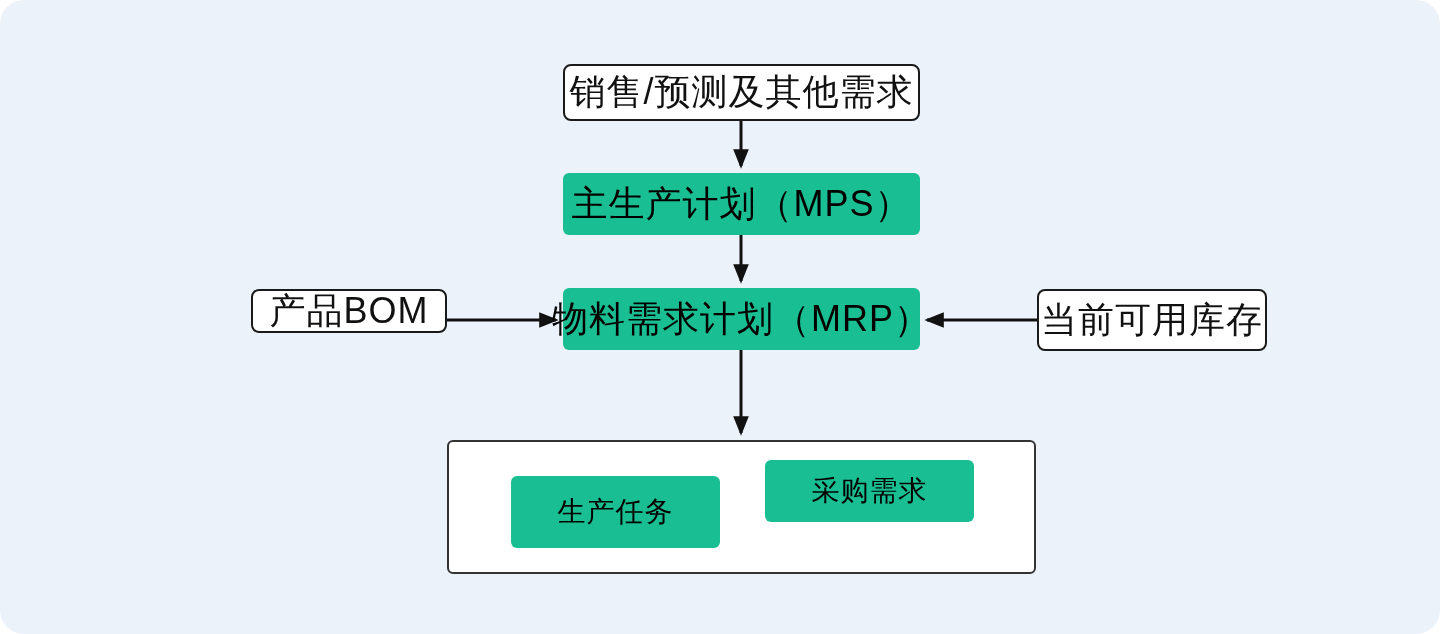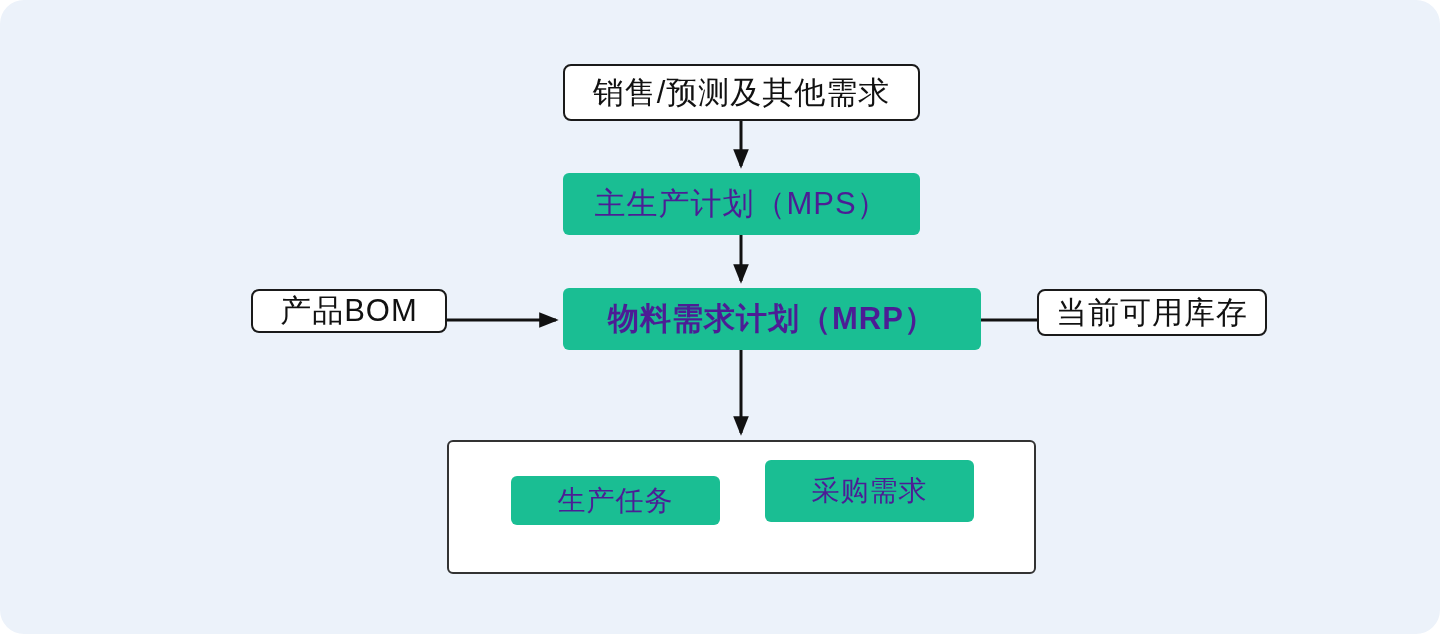--- a/index.html
+++ b/index.html
@@ -15,49 +15,49 @@
     background: #ECF2FA;
     border-radius: 24px;
     overflow: hidden;
   }
   .node {
     position: absolute;
     display: flex;
     align-items: center;
     justify-content: center;
     box-sizing: border-box;
-    font-size: 31px;
+    font-size: 36px;
     letter-spacing: 1px;
     white-space: nowrap;
   }
   .node.white {
     background: #ffffff;
     border: 2px solid #1a1a1a;
     border-radius: 8px;
     color: #111111;
   }
   .node.green {
     background: #1ABE93;
     border-radius: 6px;
-    color: #4c1d95;
+    color: #000000;
   }
   .container-box {
     position: absolute;
     background: #ffffff;
     border: 2px solid #333333;
     border-radius: 6px;
     box-sizing: border-box;
   }
   #demand-box     { left: 563px;  top: 64px;  width: 357px; height: 57px; }
   #mps-box        { left: 563px;  top: 173px; width: 357px; height: 62px; }
-  #mrp-box        { left: 563px;  top: 288px; width: 418px; height: 62px; font-weight: bold; }
+  #mrp-box        { left: 563px;  top: 288px; width: 357px; height: 62px; }
   #bom-box        { left: 251px;  top: 289px; width: 196px; height: 44px; }
-  #inventory-box  { left: 1037px; top: 289px; width: 230px; height: 47px; }
+  #inventory-box  { left: 1037px; top: 289px; width: 230px; height: 62px; }
   #output-box     { left: 447px;  top: 440px; width: 589px; height: 134px; }
-  #production-box { left: 511px;  top: 476px; width: 209px; height: 49px; font-size: 28px; }
+  #production-box { left: 511px;  top: 476px; width: 209px; height: 72px; font-size: 28px; }
   #purchase-box   { left: 765px;  top: 460px; width: 209px; height: 62px; font-size: 28px; }
   .arrows-layer {
     position: absolute;
     left: 0; top: 0;
     width: 1440px;
     height: 634px;
     pointer-events: none;
   }
   .watermark {
     position: absolute;

